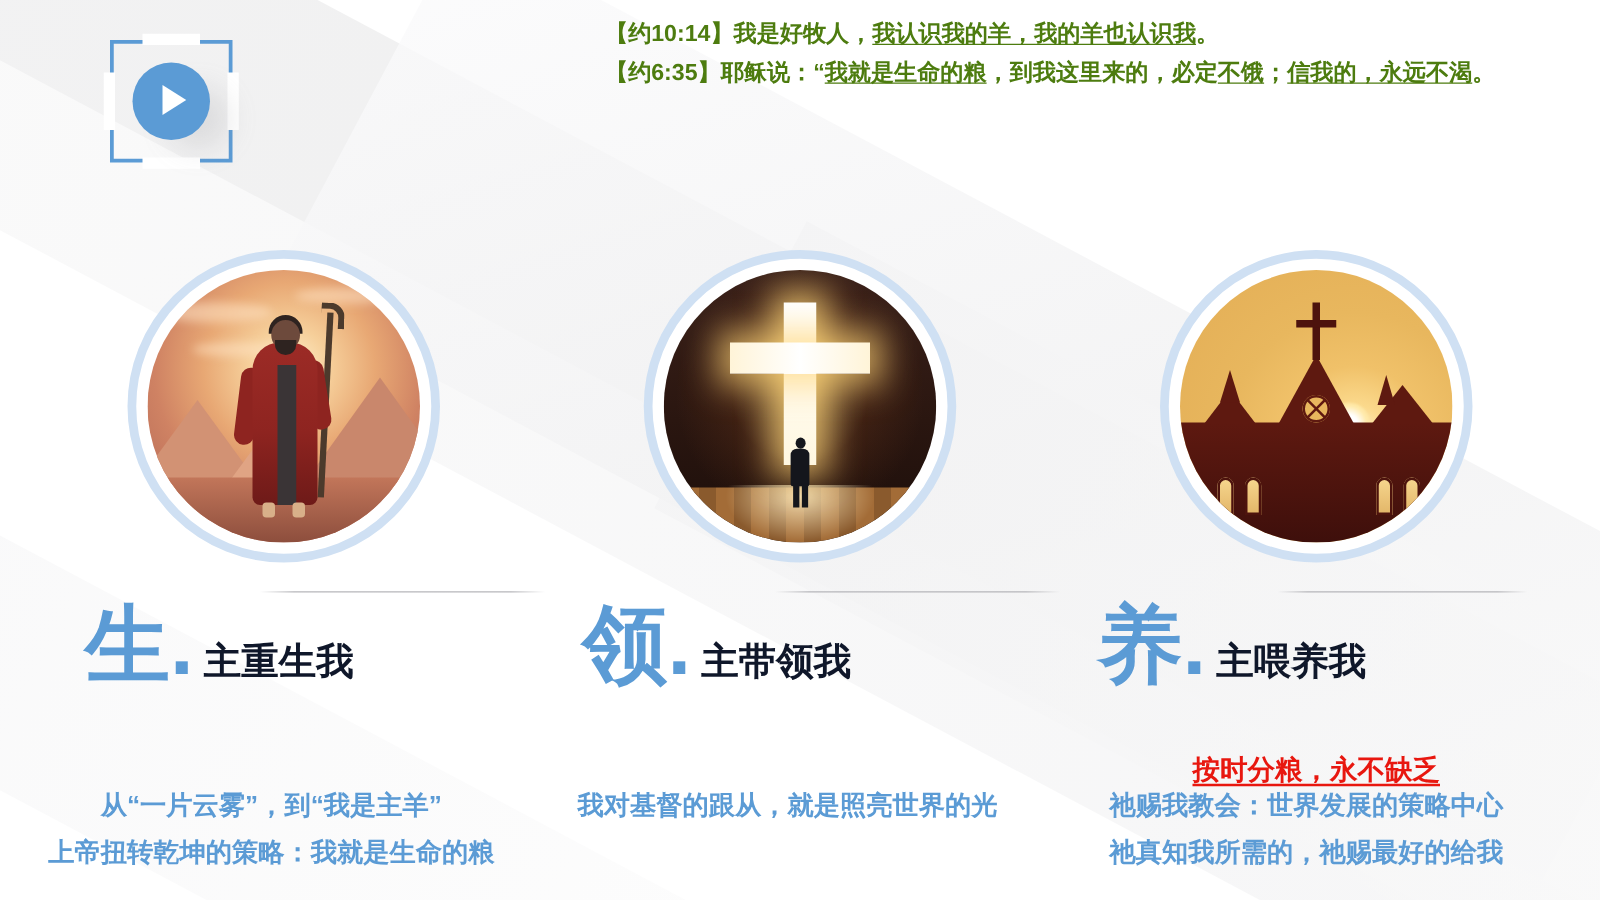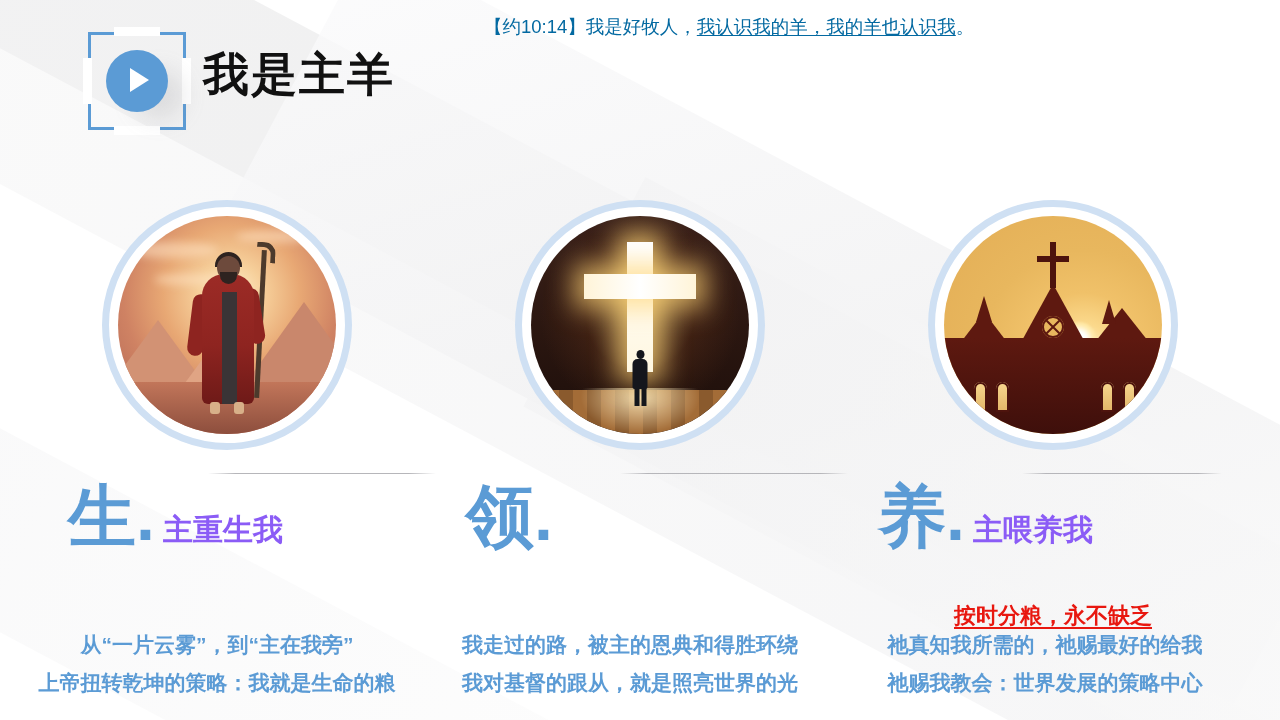--- a/index.html
+++ b/index.html
@@ -99,23 +99,23 @@
     color: #111111;
     letter-spacing: 2px;
     white-space: nowrap;
   }
 
   
   .scripture {
     position: absolute;
     left: 484px; top: 12px;
     width: 724px;
-    color: #0369a1;
+    color: #4d7c0f;
     font-size: 18.5px;
-    font-weight: 400;
+    font-weight: 700;
     line-height: 1.62;
   }
   .scripture p { margin: 0 0 1px 0; }
   .scripture u { text-decoration: underline; text-underline-offset: 2px; }
 
   
   .col { position: absolute; top: 200px; width: 426px; }
   .col-1 { left: 14px; }
   .col-2 { left: 427px; }
   .col-3 { left: 840px; }
@@ -373,21 +373,21 @@
   .big-dot {
     font-size: 68px;
     font-weight: 700;
     color: #5b9bd5;
     line-height: 1;
     margin-right: 6px;
   }
   .head-sub {
     font-size: 30px;
     font-weight: 700;
-    color: #8b5cf6;
+    color: #0f172a;
     margin-left: 2px;
   }
 
   
   .red-line {
     position: absolute;
     width: 426px;
     text-align: center;
     color: #e8170f;
     font-size: 22px;
@@ -423,26 +423,29 @@
 
   <div class="logo-wrap">
     <div class="logo-frame"></div>
     <div class="notch notch-t"></div>
     <div class="notch notch-b"></div>
     <div class="notch notch-l"></div>
     <div class="notch notch-r"></div>
     <div class="logo-circle"></div>
   </div>
 
-  <div class="deck-title">我是主羊</div>
 
   <div class="scripture">
     <p>
       
       【约10:14】我是好牧人，<u>我认识我的羊，我的羊也认识我</u>。
+    </p>
+    <p>
+      
+      【约6:35】耶稣说：“<u>我就是生命的粮</u>，到我这里来的，必定<u>不饿</u>；<u>信我的，永远不渴</u>。
     </p>
   </div>
 
   <div class="col col-1">
     <div class="circle-shell">
       <div class="ring-shadow"></div>
       <div class="ring"></div>
       <div class="photo">
         <div class="ph-sky1"></div>
         <div class="ph1-cloud" style="left:8px;  top:26px;  width:92px; height:16px;"></div>
@@ -465,21 +468,21 @@
       </div>
     </div>
   </div>
   <div class="divider" style="left:208px; top:473px; width:228px;"></div>
   <div class="head-row" style="left:68px; top:482px;">
     <span class="big-char">生</span>
     <span class="big-dot">.</span>
     <span class="head-sub">主重生我</span>
   </div>
   <div class="blue-block" style="left:4px; top:626px;">
-    <div>从“一片云雾”，到“主在我旁”</div>
+    <div>从“一片云雾”，到“我是主羊”</div>
     <div>上帝扭转乾坤的策略：我就是生命的粮</div>
   </div>
 
   <div class="col col-2">
     <div class="circle-shell">
       <div class="ring-shadow"></div>
       <div class="ring"></div>
       <div class="photo">
         <div class="ph-dark2"></div>
         <div class="ph2-floor"></div>
@@ -492,23 +495,23 @@
           <span class="legL"></span>
           <span class="legR"></span>
         </div>
       </div>
     </div>
   </div>
   <div class="divider" style="left:620px; top:473px; width:228px;"></div>
   <div class="head-row" style="left:466px; top:482px;">
     <span class="big-char">领</span>
     <span class="big-dot">.</span>
+    <span class="head-sub">主带领我</span>
   </div>
   <div class="blue-block" style="left:417px; top:626px;">
-    <div>我走过的路，被主的恩典和得胜环绕</div>
     <div>我对基督的跟从，就是照亮世界的光</div>
   </div>
 
   <div class="col col-3">
     <div class="circle-shell">
       <div class="ring-shadow"></div>
       <div class="ring"></div>
       <div class="photo">
         <div class="ph-sky3"></div>
         <div class="ph3-sun"></div>
@@ -529,17 +532,17 @@
     </div>
   </div>
   <div class="divider" style="left:1022px; top:473px; width:200px;"></div>
   <div class="head-row" style="left:878px; top:482px;">
     <span class="big-char">养</span>
     <span class="big-dot">.</span>
     <span class="head-sub">主喂养我</span>
   </div>
   <div class="red-line" style="left:840px; top:565px;margin-top:36px;">按时分粮，永不缺乏</div>
   <div class="blue-block" style="left:832px; top:626px;">
+    <div>祂赐我教会：世界发展的策略中心</div>
     <div>祂真知我所需的，祂赐最好的给我</div>
-    <div>祂赐我教会：世界发展的策略中心</div>
   </div>
 
 </div>
 
 </body></html>

